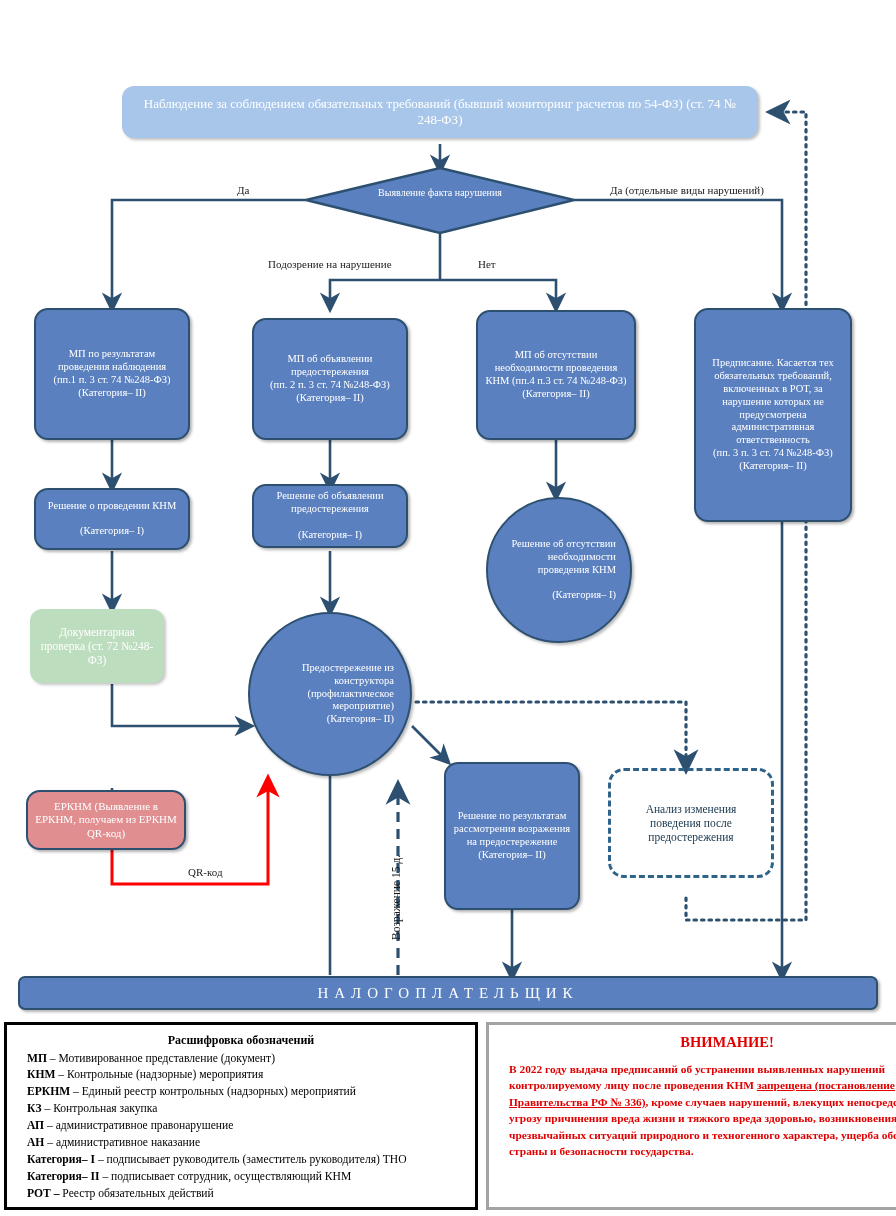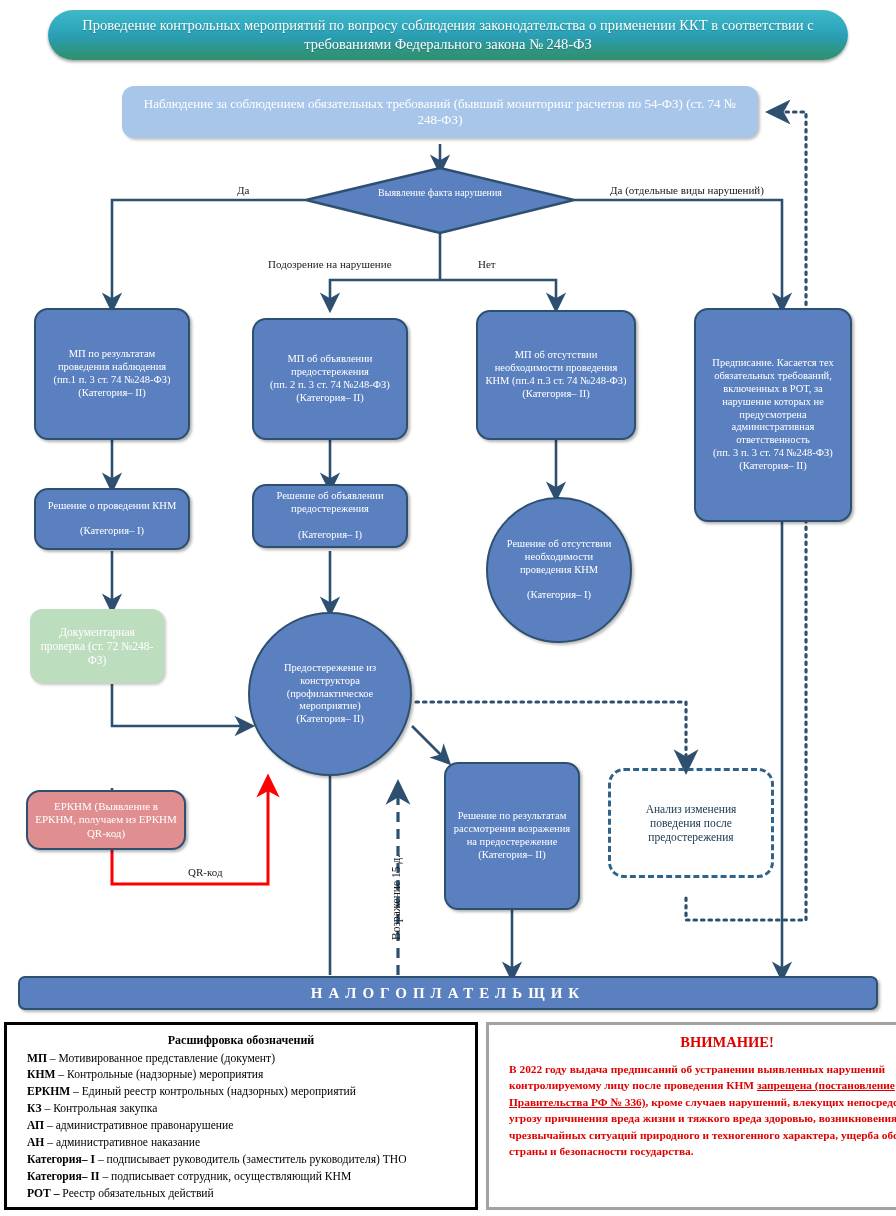--- a/index.html
+++ b/index.html
@@ -37,29 +37,30 @@
     background:#bdddbf;border:none;border-radius:12px;
     box-shadow:2px 2px 3px rgba(0,0,0,.22);padding:6px 8px;
   }
   .redbox{
     background:#e08e90;border:2.2px solid #2e5070;border-radius:14px;
     box-shadow:2px 2px 3px rgba(0,0,0,.30);padding:4px 7px;
   }
   .circ{
     background:#5b80c0;border:2.2px solid #2e5070;border-radius:50%;
     box-shadow:2px 2px 3px rgba(0,0,0,.28);
+    text-align:right;
   }
   .dashbox{
     background:transparent;border:3px dashed #2f6389;border-radius:16px;
     color:#16354c;padding:6px 8px;
   }
   .taxbar{
     background:#5b80c0;border:2.2px solid #2e5070;border-radius:7px;
     box-shadow:2px 2px 3px rgba(0,0,0,.30);
-    color:#ffffff;letter-spacing:6px;font-size:15px;font-weight:bold;
+    color:#ffffff;letter-spacing:6px;font-size:15px;font-weight:normal;
   }
   .edgelbl{position:absolute;color:#1a1a1a;font-size:11px;white-space:nowrap;}
   .vertlbl{position:absolute;color:#1a1a1a;font-size:11.5px;white-space:nowrap;
            transform:rotate(-90deg);transform-origin:left top;}
 
   
   .legend{
     position:absolute;box-sizing:border-box;background:#ffffff;
     font-size:11.6px;color:#000000;line-height:1.46;
   }
@@ -134,21 +135,20 @@
       <path d="M686,898 L686,920 L806,920 L806,112 L774,112" marker-end="url(#ar)"></path>
     </g>
 
     <g stroke="#2e5070" stroke-width="3.2" fill="none" stroke-dasharray="10 7">
       <path d="M398,975 L398,788" marker-end="url(#ar)"></path>
     </g>
 
     <polygon points="440,168 574,200 440,233 306,200" fill="#5b80c0" stroke="#2e5070" stroke-width="2.6"></polygon>
   </svg>
 
-  <div class="banner">Проведение контрольных мероприятий по вопросу соблюдения законодательства о применении ККТ в соответствии с требованиями Федерального закона № 248-ФЗ</div>
 
   <div class="node lightbox" style="left:122px;top:86px;width:636px;height:52px;font-size:13px;">Наблюдение за соблюдением обязательных требований (бывший мониторинг расчетов по 54-ФЗ) (ст. 74 № 248-ФЗ)</div>
 
   <div class="node" style="left:356px;top:172px;width:168px;height:42px;font-size:10px;text-align:right;">Выявление факта нарушения</div>
 
   <div class="edgelbl" style="left:226px;top:184px;margin-left:11px;">Да</div>
   <div class="edgelbl" style="left:610px;top:184px;">Да (отдельные виды нарушений)</div>
   <div class="edgelbl" style="left:268px;top:258px;">Подозрение на нарушение</div>
   <div class="edgelbl" style="left:478px;top:258px;">Нет</div>
   <div class="edgelbl" style="left:188px;top:866px;">QR-код</div>

